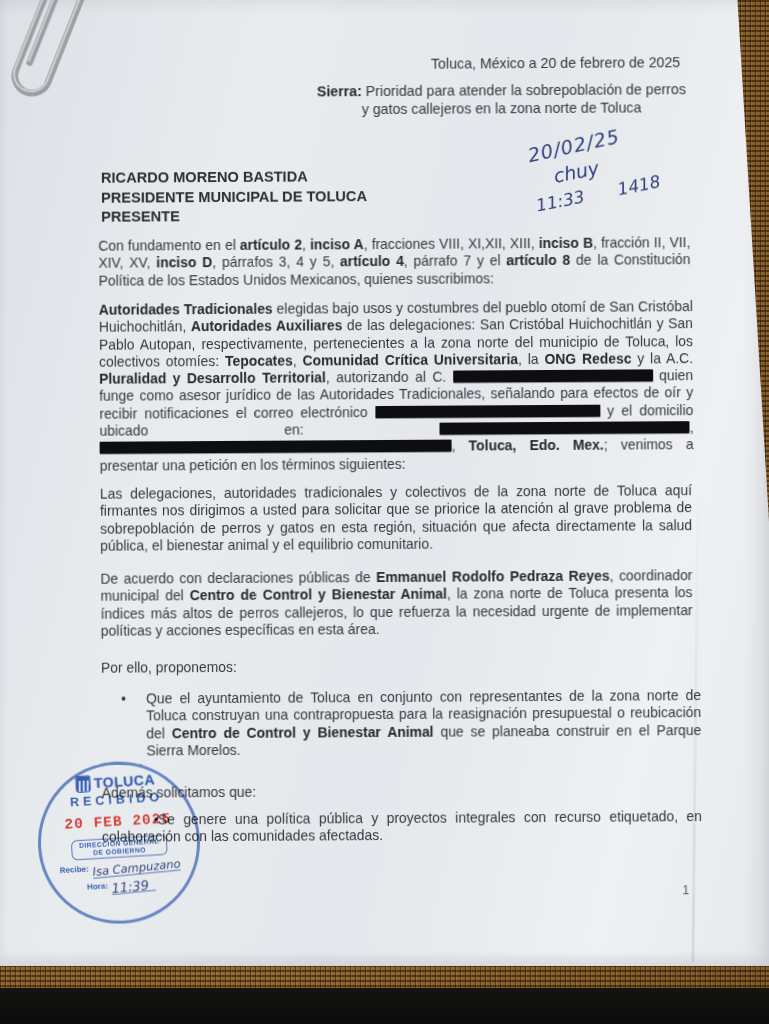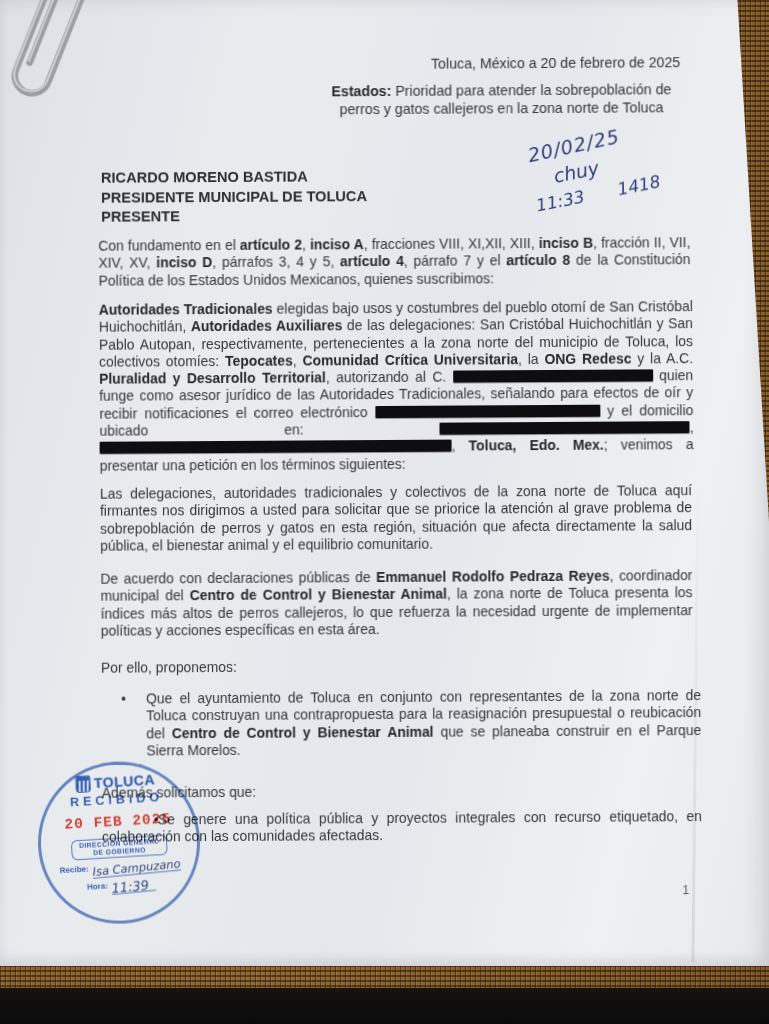--- a/index.html
+++ b/index.html
@@ -79,21 +79,21 @@
   <div class="bg-black"></div>
 
   <div class="paper">
     <div class="crease"></div>
   </div>
 
   <div class="content">
 
     <p class="date-line">Toluca, México a 20 de febrero de 2025</p>
 
-    <p class="subject"><span class="b">Estados:</span><span> Prioridad para atender la sobrepoblación de perros y gatos callejeros en la zona norte de Toluca</span></p>
+    <p class="subject"><span class="b">Sierra:</span><span> Prioridad para atender la sobrepoblación de perros y gatos callejeros en la zona norte de Toluca</span></p>
 
     <div class="hand-note hand">
       <span class="hn-date">20/02/25</span>
       <span class="hn-name">chuy</span>
       <span class="hn-time-row"><span>11:33</span><span class="hn-num">1418</span></span>
     </div>
 
     <div class="recipient">
       <div>RICARDO MORENO BASTIDA</div>
       <div>PRESIDENTE MUNICIPAL DE TOLUCA</div>

